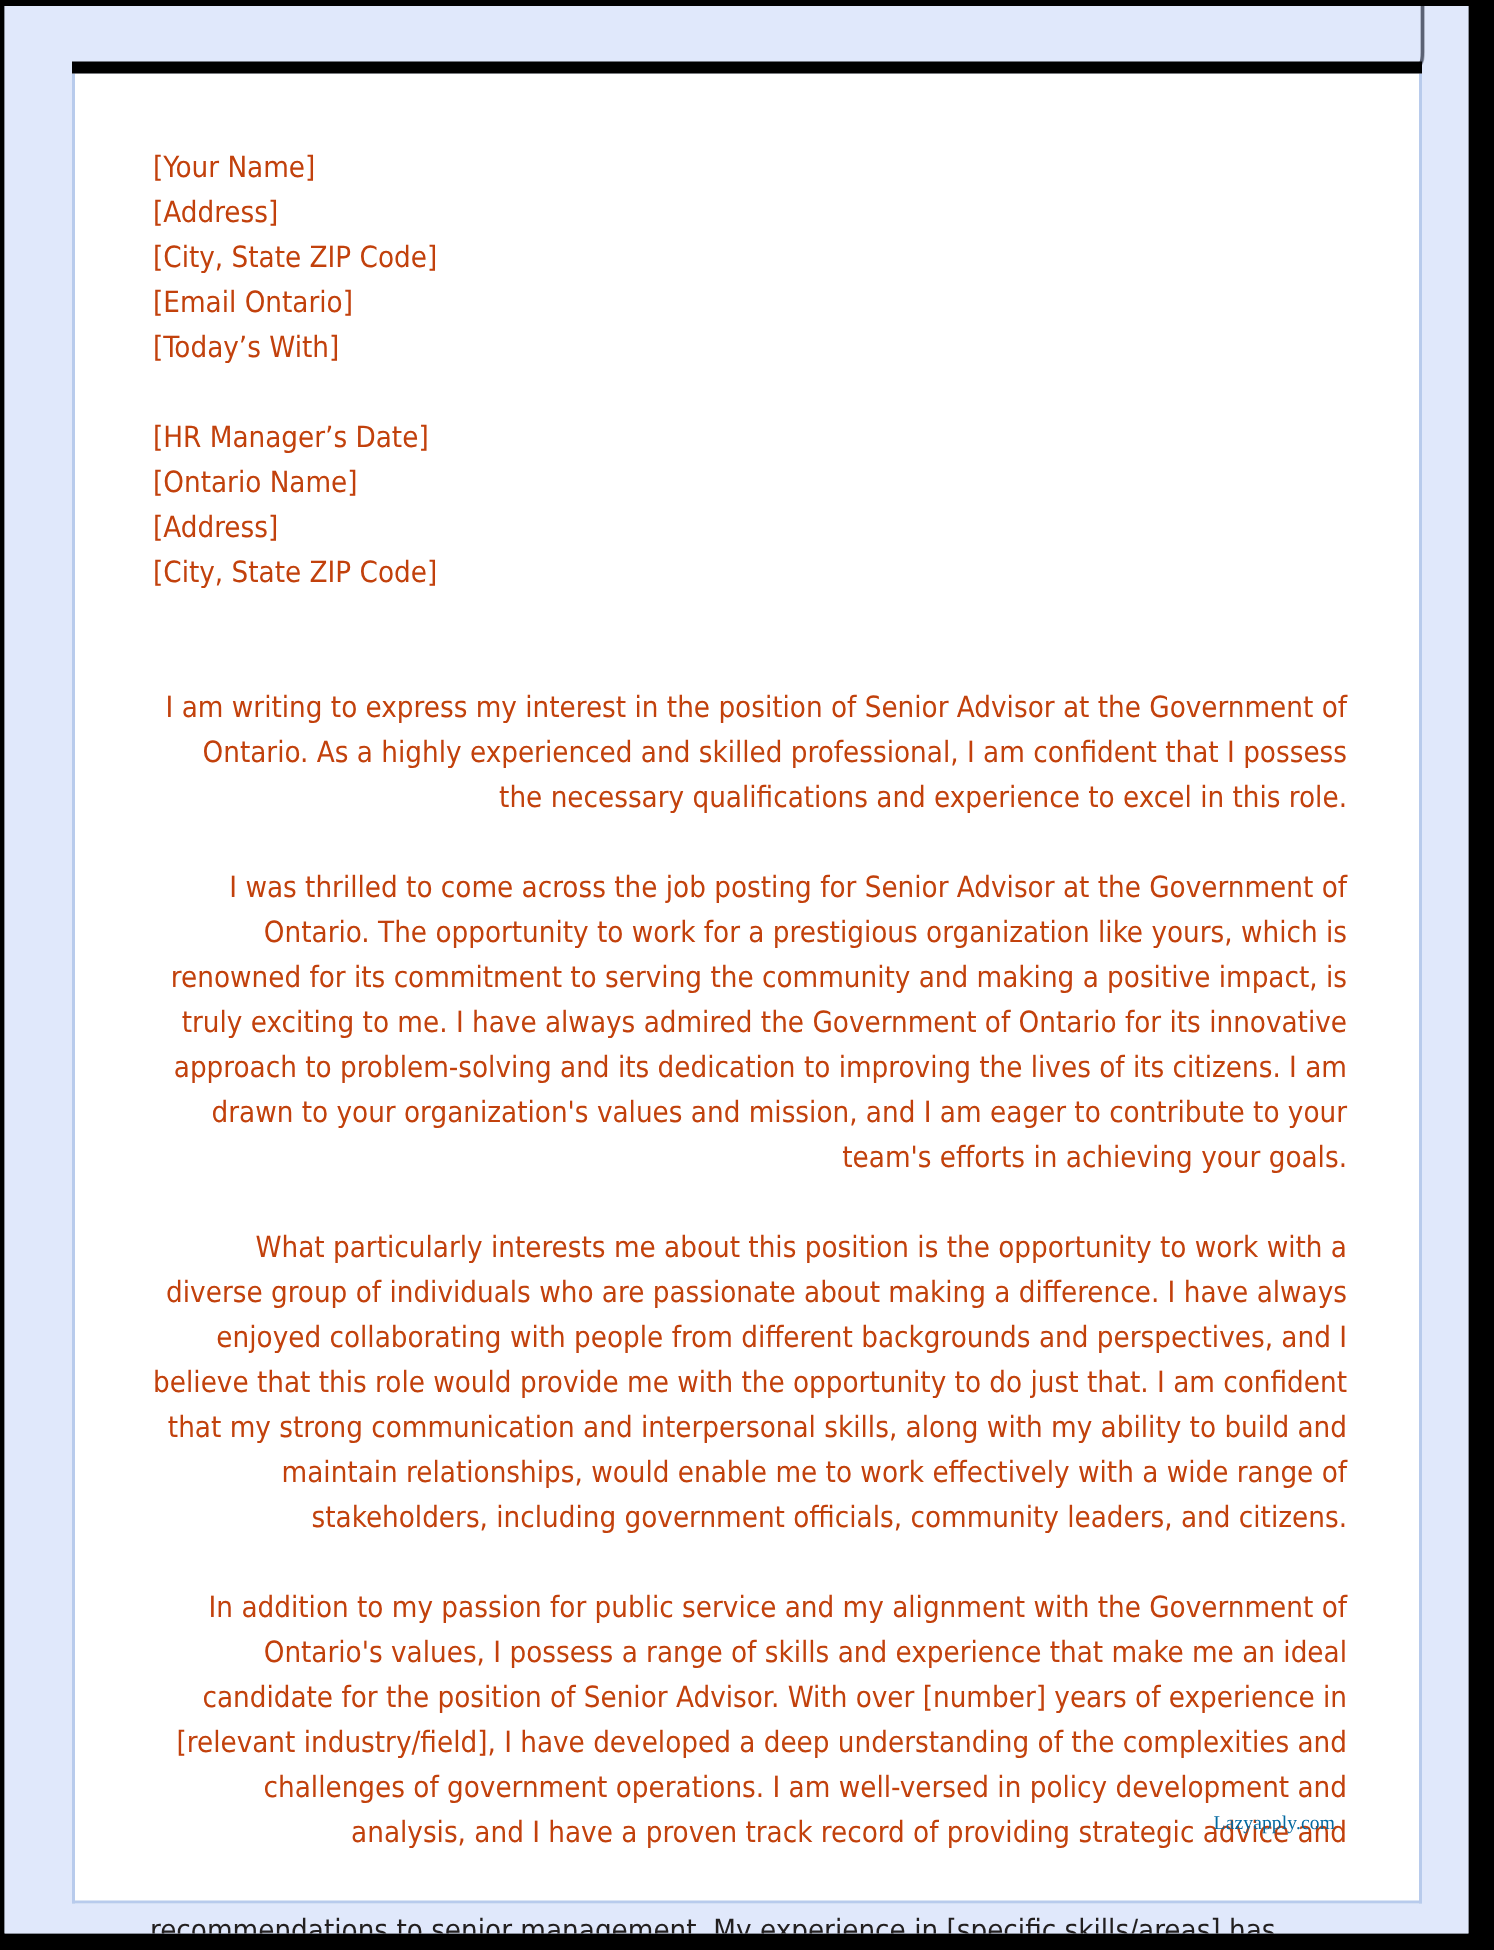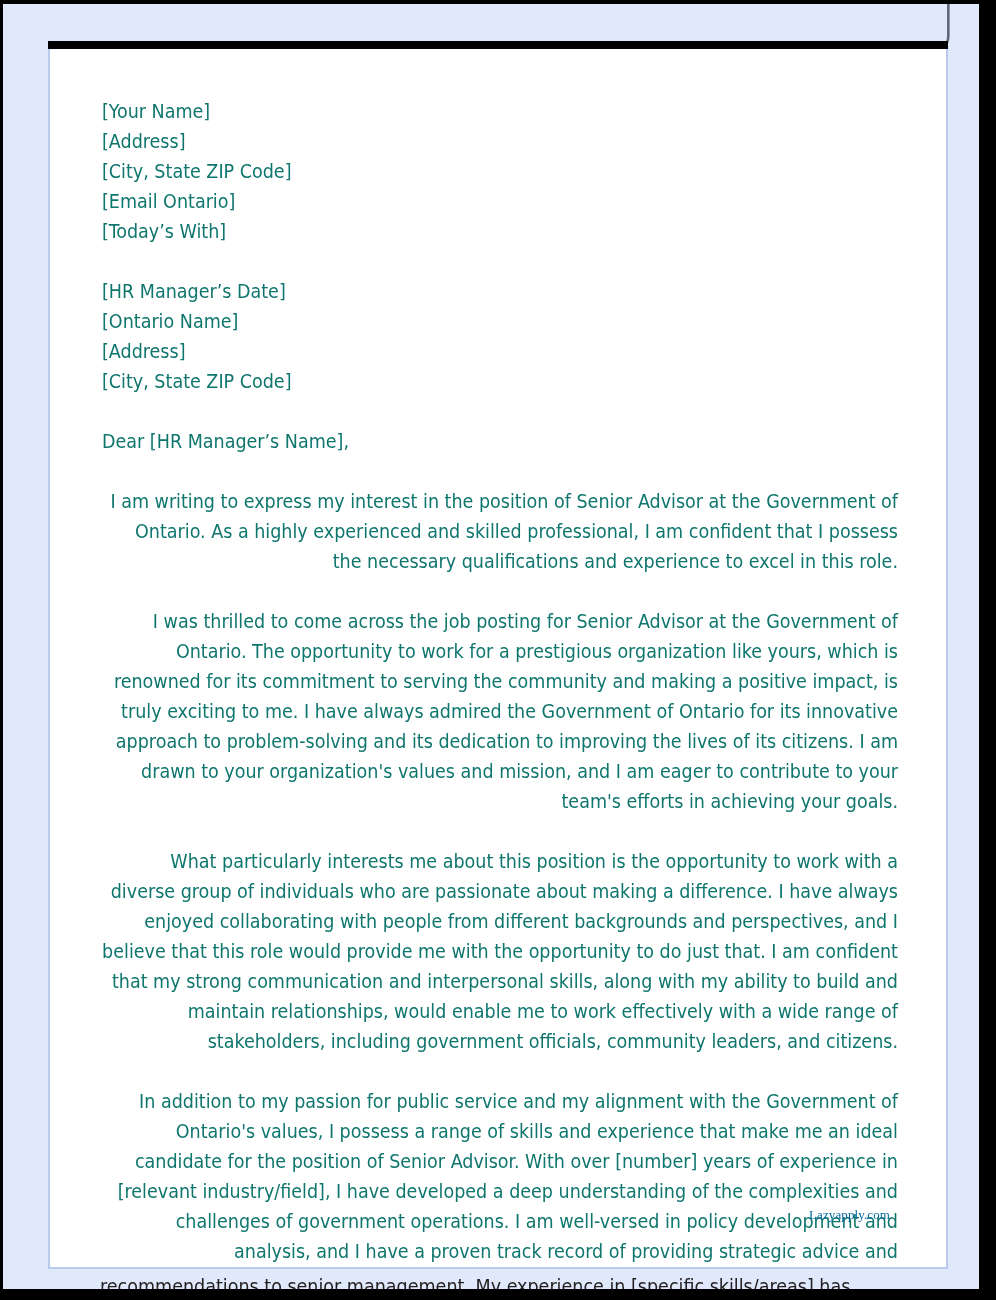--- a/index.html
+++ b/index.html
@@ -75,21 +75,21 @@
     width: 900px;
     height: 8px;
     background: #000000;
   }
 
   #page-body {
     position: absolute;
     left: 52px;
     top: 48px;
     width: 796px;
-    color: #0f766e;
+    color: #c2410c;
     font-size: 19.5px;
     line-height: 30px;
     font-family: "DejaVu Sans", sans-serif;
     font-stretch: condensed;
   }
 
   
   .addr-line {
     white-space: pre;
   }
@@ -159,21 +159,20 @@
 
       <div>
         <div class="addr-line">[HR Manager’s Date]</div>
         <div class="addr-line">[Ontario Name]</div>
         <div class="addr-line">[Address]</div>
         <div class="addr-line">[City, State ZIP Code]</div>
       </div>
 
       <div class="block-gap"></div>
 
-      <p class="salutation">Dear [HR Manager’s Name],</p>
 
       <div class="block-gap"></div>
 
       <p class="para">I am writing to express my interest in the position of Senior Advisor at the Government of Ontario. As a highly experienced and skilled professional, I am confident that I possess the necessary qualifications and experience to excel in this role.</p>
       <p class="para">I was thrilled to come across the job posting for Senior Advisor at the Government of Ontario. The opportunity to work for a prestigious organization like yours, which is renowned for its commitment to serving the community and making a positive impact, is truly exciting to me. I have always admired the Government of Ontario for its innovative approach to problem-solving and its dedication to improving the lives of its citizens. I am drawn to your organization's values and mission, and I am eager to contribute to your team's efforts in achieving your goals.</p>
       <p class="para">What particularly interests me about this position is the opportunity to work with a diverse group of individuals who are passionate about making a difference. I have always enjoyed collaborating with people from different backgrounds and perspectives, and I believe that this role would provide me with the opportunity to do just that. I am confident that my strong communication and interpersonal skills, along with my ability to build and maintain relationships, would enable me to work effectively with a wide range of stakeholders, including government officials, community leaders, and citizens.</p>
       <p class="para">In addition to my passion for public service and my alignment with the Government of Ontario's values, I possess a range of skills and experience that make me an ideal candidate for the position of Senior Advisor. With over [number] years of experience in [relevant industry/field], I have developed a deep understanding of the complexities and challenges of government operations. I am well-versed in policy development and analysis, and I have a proven track record of providing strategic advice and</p>
     </div>
 
     <div id="watermark">Lazyapply.com</div>

